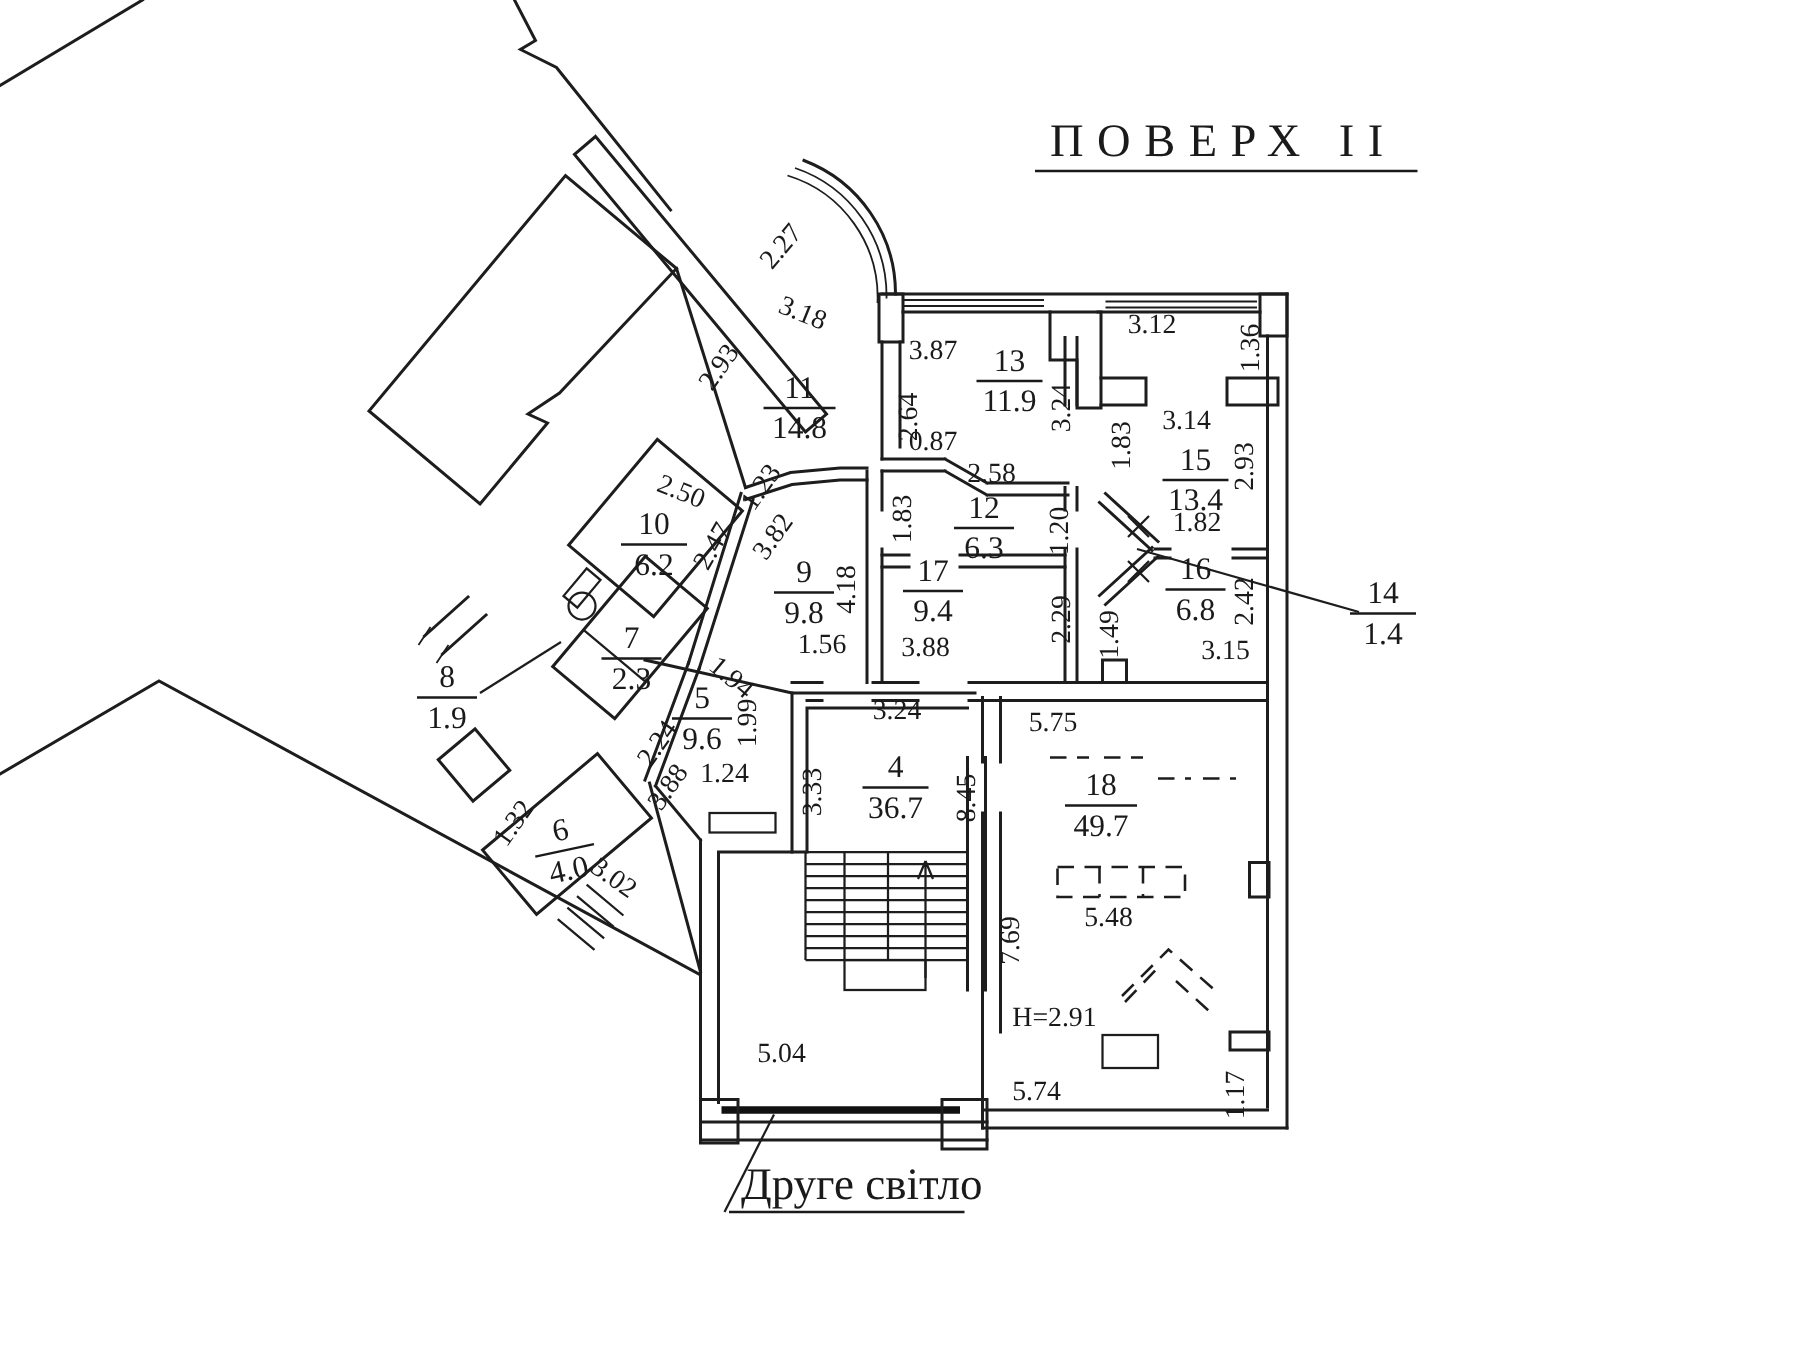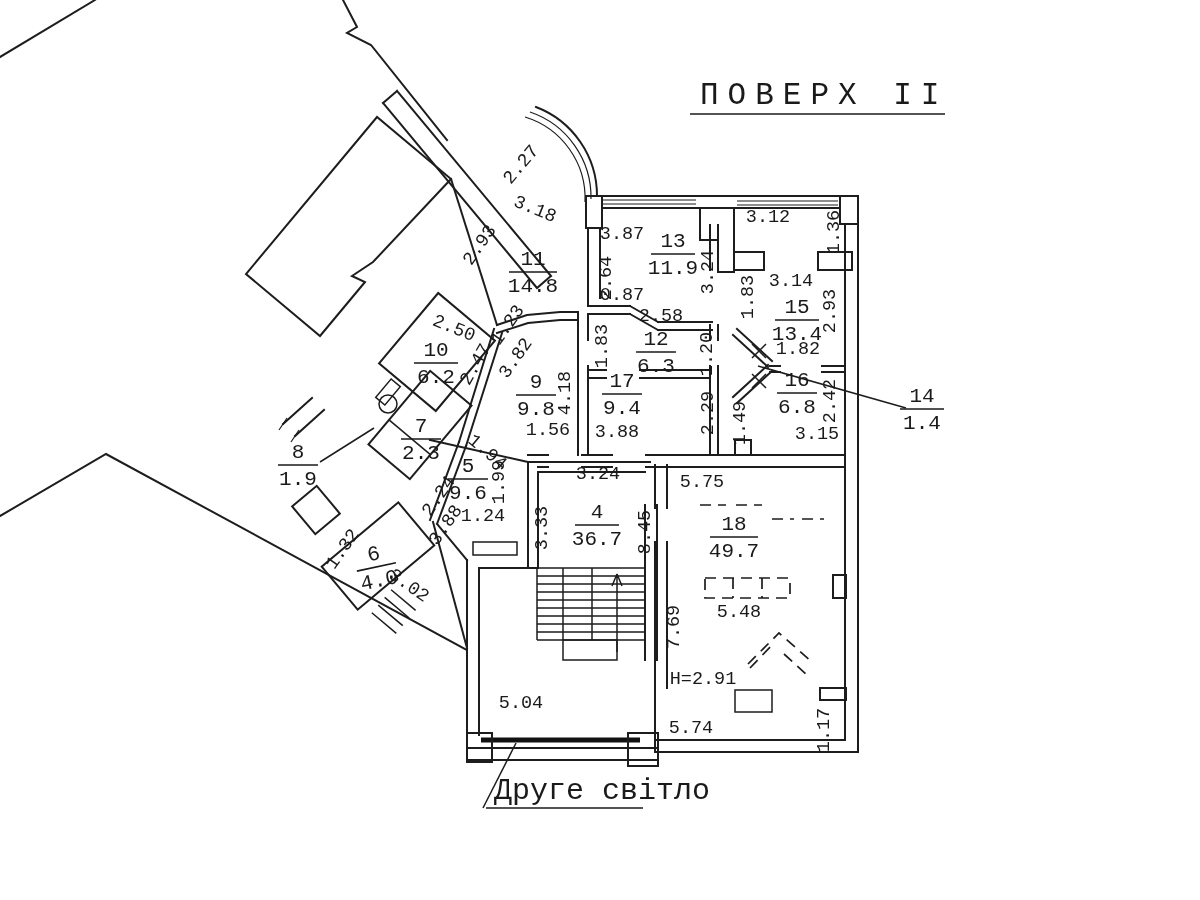--- a/index.html
+++ b/index.html
@@ -1,17 +1,17 @@
 <!DOCTYPE html>
 <html><head>
 <meta charset="utf-8">
 <style>
   html,body{margin:0;padding:0;background:#ffffff;}
   .page{position:relative;width:958px;height:900px;background:#ffffff;overflow:hidden;
-        font-family:Liberation Mono, monospace;}
+        font-family:Liberation Serif, serif;}
   svg text{fill:#1a1a1a;}
   .dim{font-size:18.5px;text-anchor:middle;}
   .rm{font-size:21px;text-anchor:middle;}
   .ttl{font-size:31px;letter-spacing:9px;text-anchor:start;}
   .cap{font-size:30px;text-anchor:start;}
   .w2{stroke:#1d1d1d;stroke-width:2;fill:none;stroke-linecap:square;}
   .w15{stroke:#1d1d1d;stroke-width:1.5;fill:none;}
   .w1{stroke:#1d1d1d;stroke-width:1.2;fill:none;}
   .w5{stroke:#111;stroke-width:5;fill:none;}
   .frl{stroke:#1a1a1a;stroke-width:1.6;}

